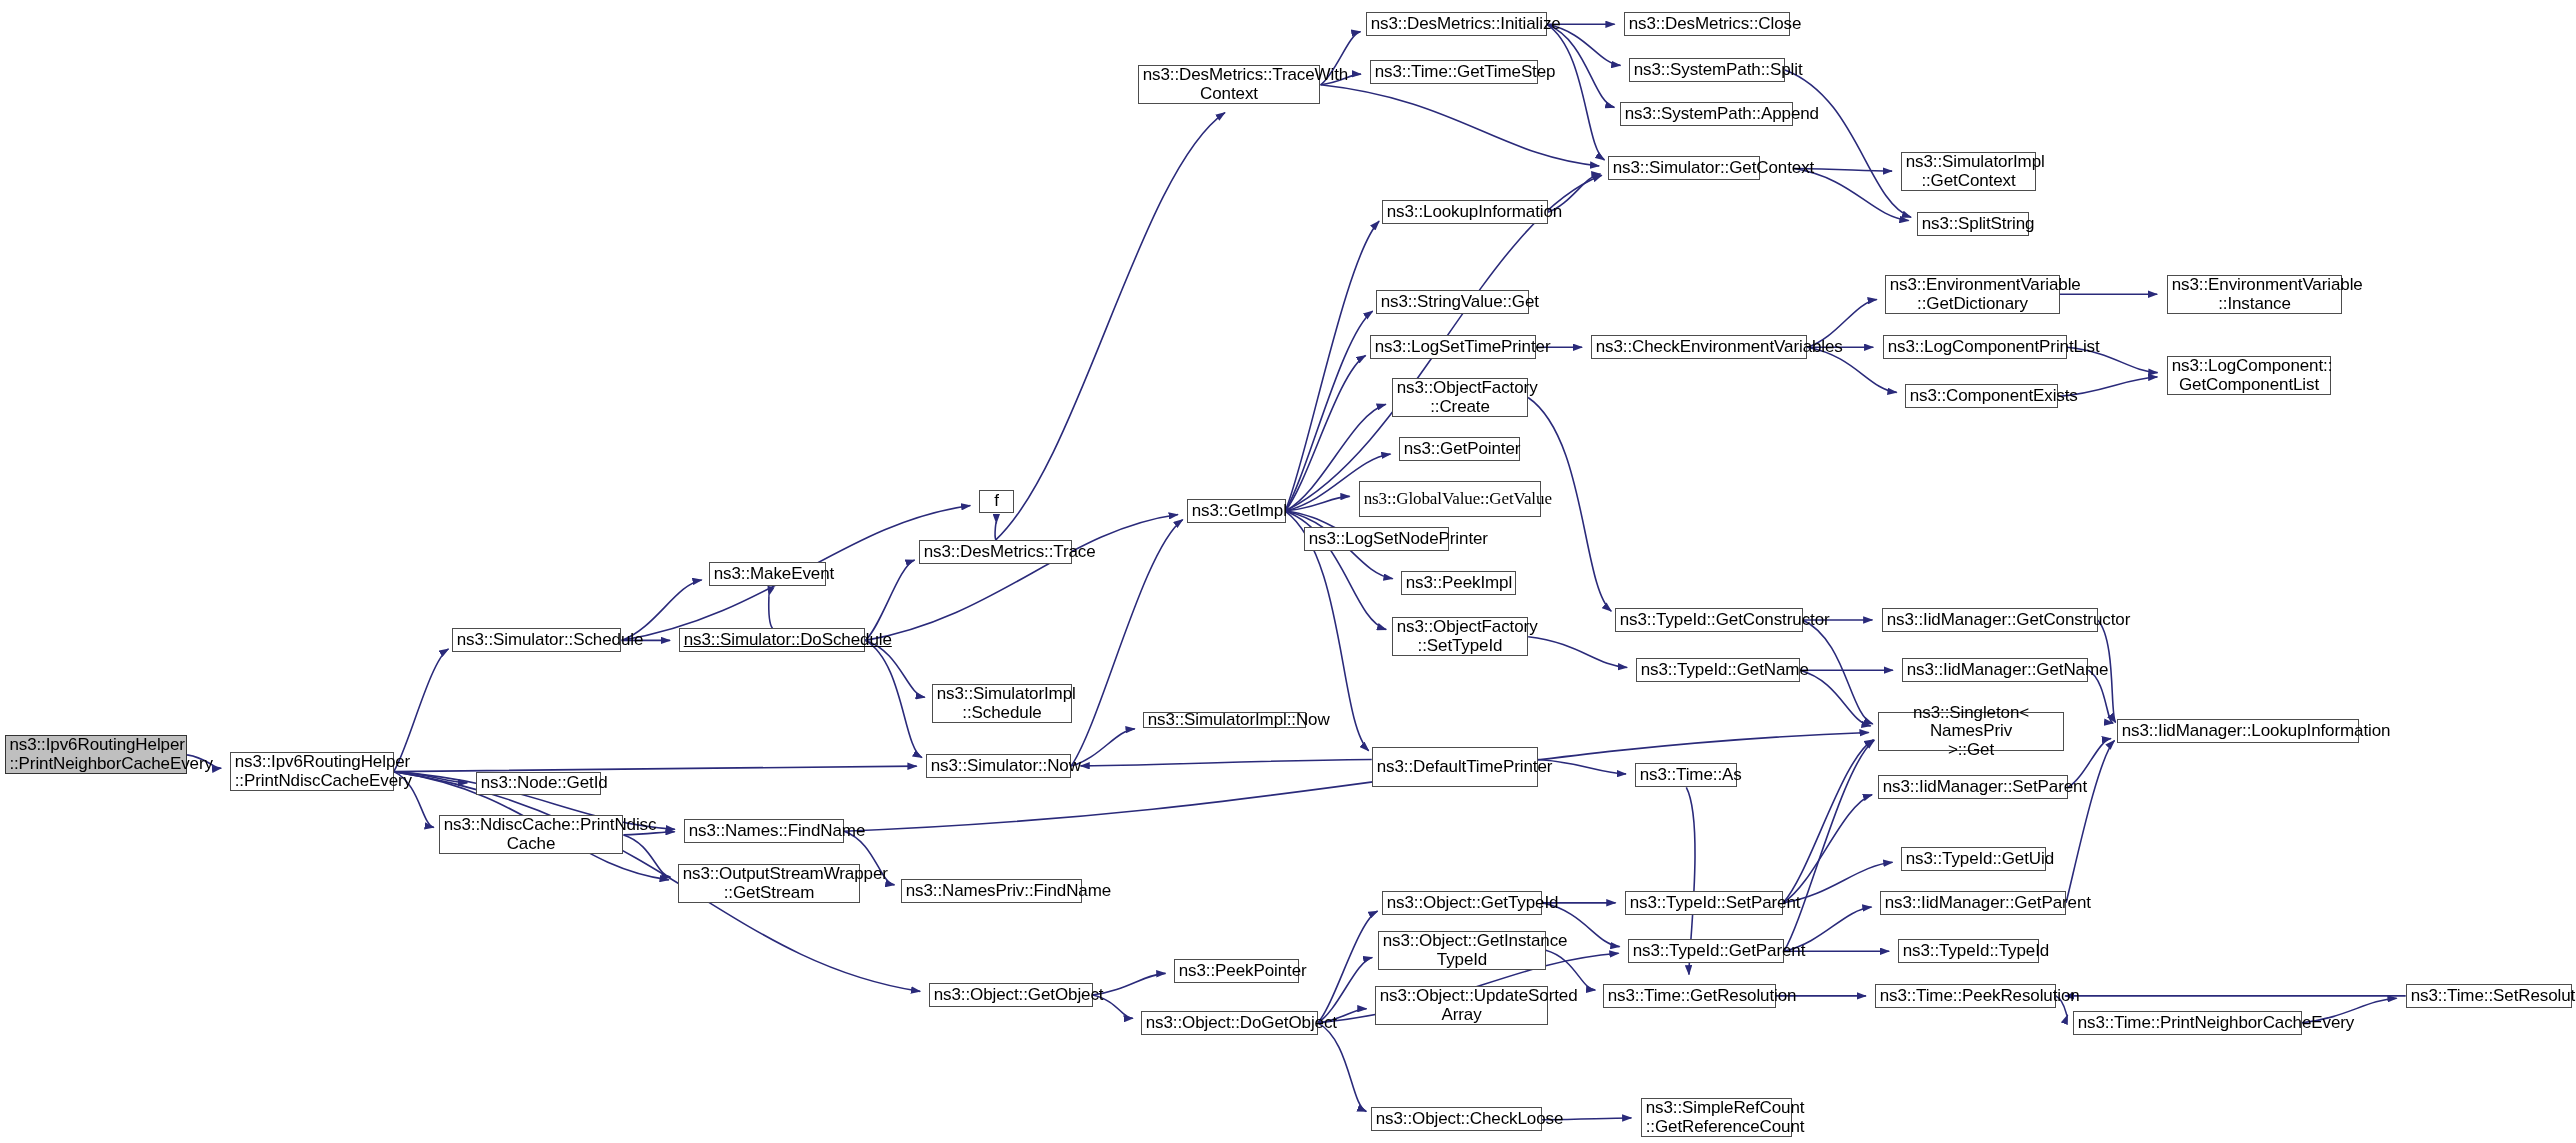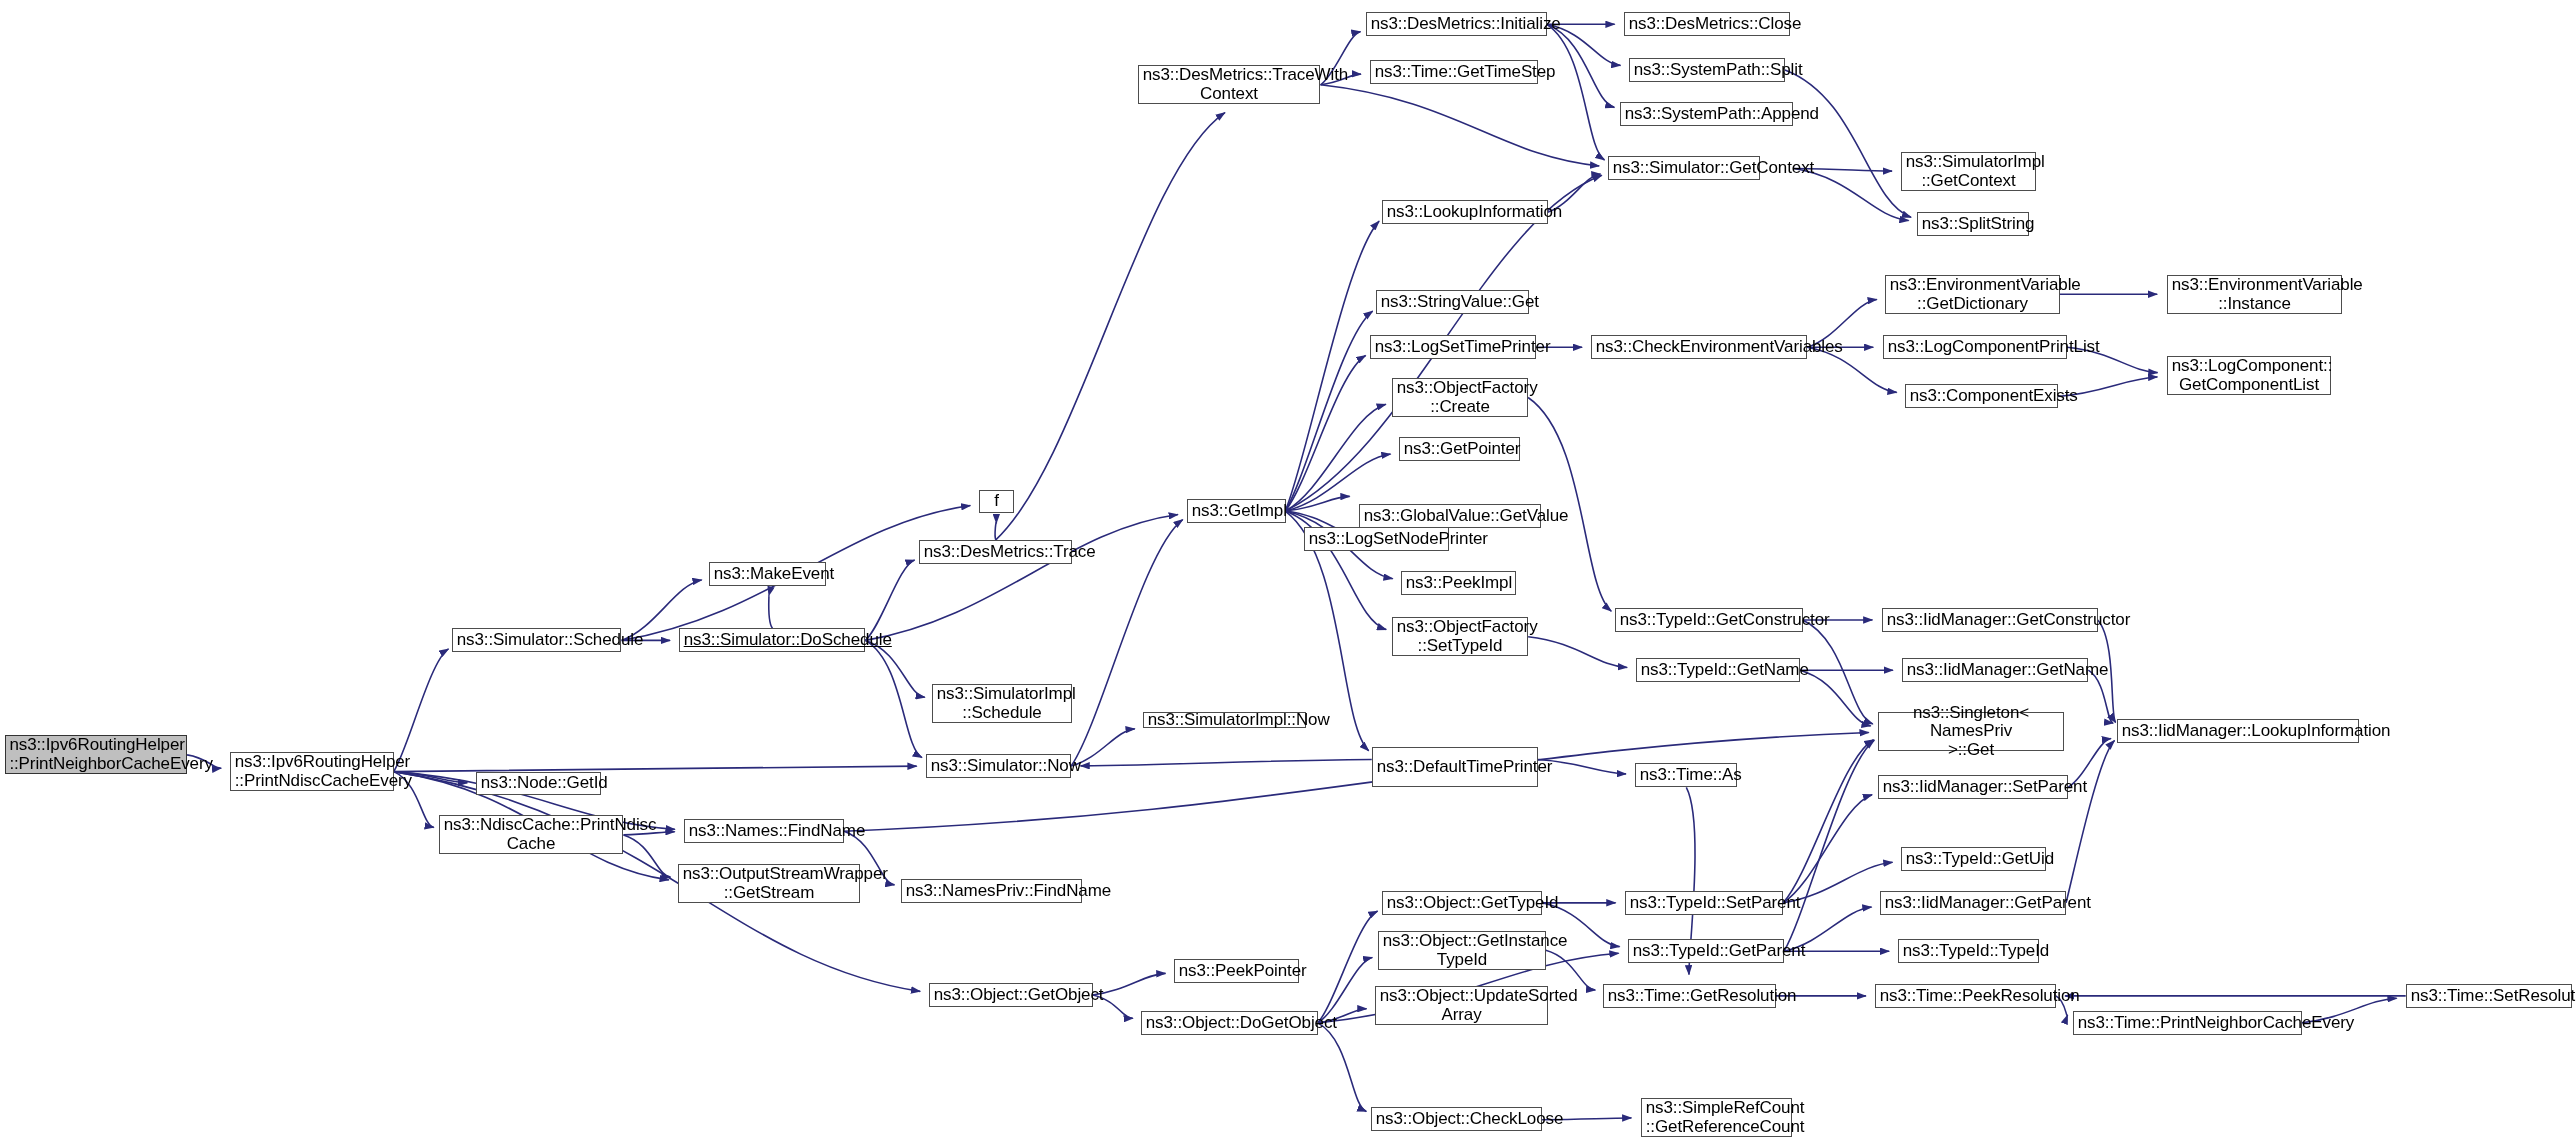--- a/index.html
+++ b/index.html
@@ -152,21 +152,21 @@
 ::Schedule</span></div>
       <div class="node" style="left: 926px; top: 754px; width: 145px; height: 24px;"><span class="lbl">ns3::Simulator::Now</span></div>
       <div class="node" style="left: 1143px; top: 712px; width: 163px; height: 16px;"><span class="lbl">ns3::SimulatorImpl::Now</span></div>
       <div class="node" style="left: 1187px; top: 499px; width: 99px; height: 24px;"><span class="lbl">ns3::GetImpl</span></div>
       <div class="node" style="left: 1382px; top: 200px; width: 166px; height: 24px;"><span class="lbl">ns3::LookupInformation</span></div>
       <div class="node" style="left: 1376px; top: 290px; width: 153px; height: 24px;"><span class="lbl">ns3::StringValue::Get</span></div>
       <div class="node" style="left: 1370px; top: 335px; width: 166px; height: 24px;"><span class="lbl">ns3::LogSetTimePrinter</span></div>
       <div class="node" style="left: 1392px; top: 378px; width: 136px; height: 39px;"><span class="lbl">ns3::ObjectFactory
 ::Create</span></div>
       <div class="node" style="left: 1399px; top: 437px; width: 121px; height: 24px;"><span class="lbl">ns3::GetPointer</span></div>
-      <div class="node" style="left: 1359px; top: 504px; width: 182px; height: 24px;"><span class="lbl">ns3::GlobalValue::GetValue</span></div>
+      <div class="node" style="left: 1359px; top: 481px; width: 182px; height: 36px; font-family: Liberation Serif, serif;"><span class="lbl">ns3::GlobalValue::GetValue</span></div>
       <div class="node" style="left: 1304px; top: 527px; width: 145px; height: 24px;"><span class="lbl">ns3::LogSetNodePrinter</span></div>
       <div class="node" style="left: 1401px; top: 571px; width: 115px; height: 24px;"><span class="lbl">ns3::PeekImpl</span></div>
       <div class="node" style="left: 1392px; top: 617px; width: 136px; height: 39px;"><span class="lbl">ns3::ObjectFactory
 ::SetTypeId</span></div>
       <div class="node" style="left: 1372px; top: 747px; width: 166px; height: 40px;"><span class="lbl">ns3::DefaultTimePrinter</span></div>
       <div class="node" style="left: 1138px; top: 65px; width: 182px; height: 39px;"><span class="lbl">ns3::DesMetrics::TraceWith
 Context</span></div>
       <div class="node" style="left: 1366px; top: 12px; width: 181px; height: 24px;"><span class="lbl">ns3::DesMetrics::Initialize</span></div>
       <div class="node" style="left: 1370px; top: 60px; width: 168px; height: 24px;"><span class="lbl">ns3::Time::GetTimeStep</span></div>
       <div class="node" style="left: 1624px; top: 12px; width: 166px; height: 24px;"><span class="lbl">ns3::DesMetrics::Close</span></div>

